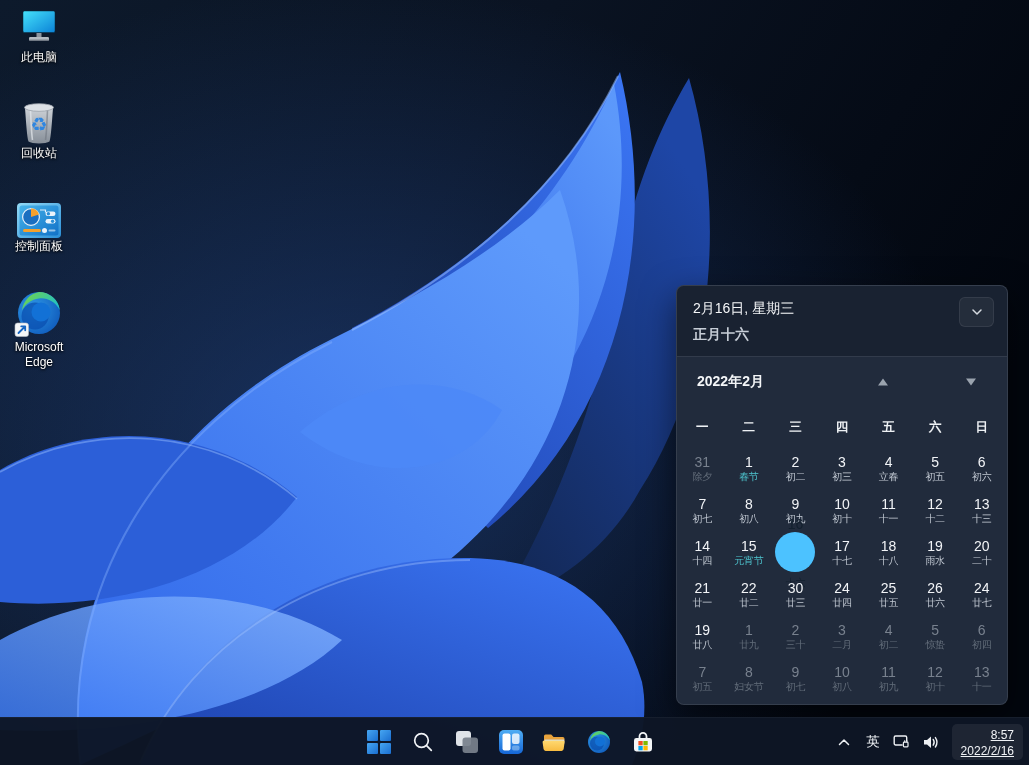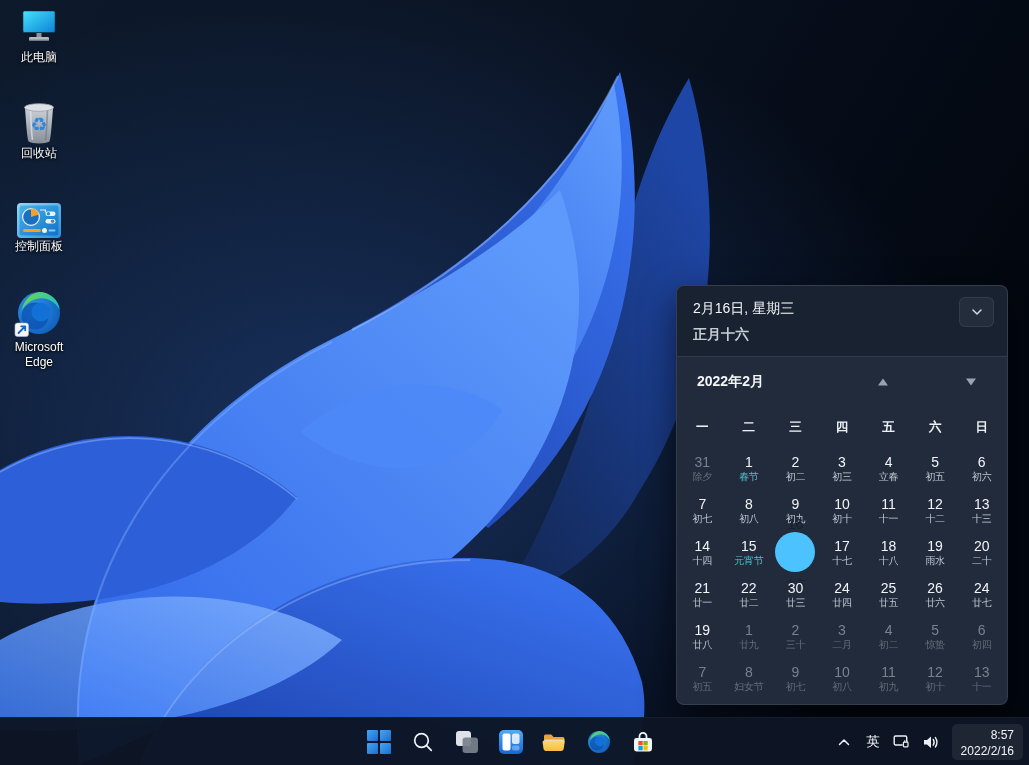--- a/index.html
+++ b/index.html
@@ -53,21 +53,21 @@
                display:flex; align-items:center; gap:8px; }
   .tb-btn { width:36px; height:36px; border-radius:5px; display:flex; align-items:center;
             justify-content:center; background:transparent; border:none; cursor:pointer; }
   .tb-tray { position:absolute; right:6px; top:6px; height:36px; display:flex;
              align-items:center; gap:2px; }
   .tray-btn { height:36px; min-width:27px; padding:0 4px; display:flex; align-items:center;
               justify-content:center; border-radius:5px; background:none; border:none;
               color:#eef1f5; cursor:pointer; font-size:13.5px; }
   .clock { flex-direction:column; align-items:flex-end; justify-content:flex-start;
            background:rgba(255,255,255,.07); padding:3px 9px; border-radius:5px;
-           line-height:1.35; margin-left:5px; }
+           line-height:1.35; margin-left:5px;text-decoration:underline; }
   .clock .t, .clock .d { font-size:12px; color:#f2f4f7; white-space:nowrap; }
 </style>
 </head>
 <body>
 
 <svg class="wallpaper" viewBox="0 0 1029 765" preserveAspectRatio="none">
   <defs>
     <linearGradient id="bgG" x1="0" y1="0" x2="1" y2="0.45">
       <stop offset="0" stop-color="#0d1a2c"></stop>
         <stop offset="0.45" stop-color="#0a1322"></stop>

